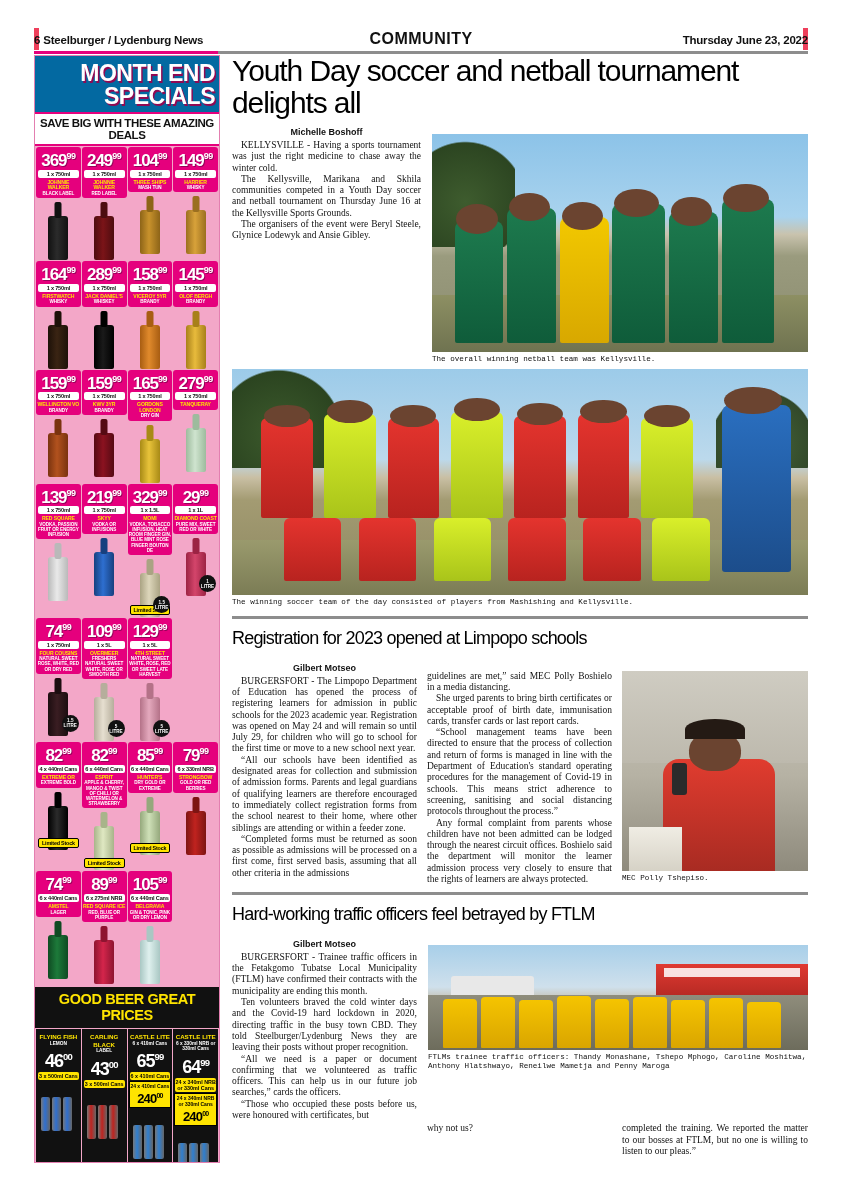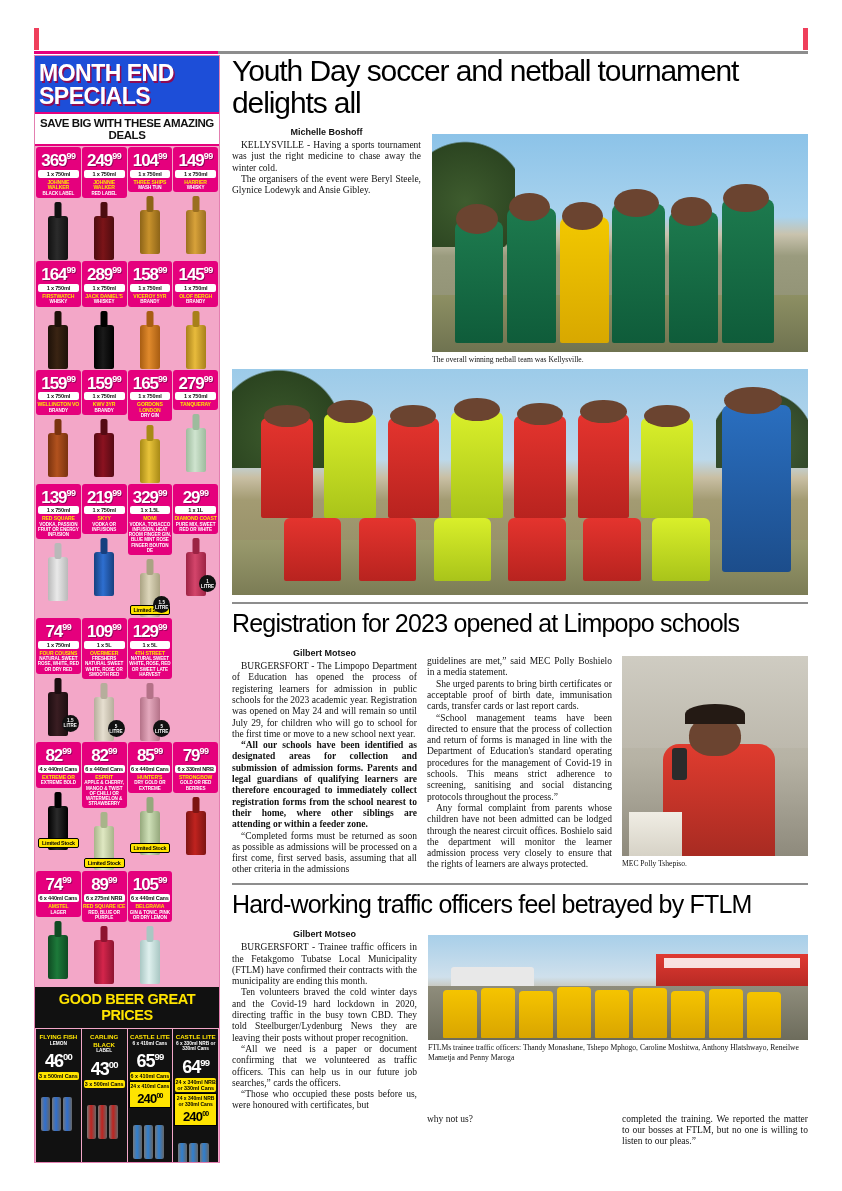--- a/index.html
+++ b/index.html
@@ -35,21 +35,21 @@
   .mh-rule-pink { position:absolute; left:34px; top:51px; width:184px; height:3px; background:#e5007d; }
 
   
   .advert {
     position:absolute; left:34px; top:55px; width:186px; height:1108px;
     background:#f3a7c8; overflow:hidden;
     border:1px solid #e37fb0;
   }
 
   
-  .ad-hdr { background:#1d4ed8; padding:6px 4px 4px; text-align:left; }
+  .ad-hdr { background:#0369a1; padding:6px 4px 4px; text-align:right; }
   .ad-hdr .l1, .ad-hdr .l2 {
     font-family:"Liberation Sans", sans-serif; font-weight:bold; color:#fff;
     font-size:23px; line-height:23px; letter-spacing:-0.5px;
     text-shadow:1.5px 1.5px 0 #8f0a53;
   }
   .ad-sub {
     background:#ffffff; color:#111; text-align:center;
     font-family:"Liberation Sans", sans-serif; font-weight:bold;
     font-size:11.5px; padding:3px 0; letter-spacing:-0.4px;
     border-top:2px solid #e5007d; border-bottom:2px solid #e5007d;
@@ -126,48 +126,53 @@
   .ydeal .p sup { font-size:7px; vertical-align:super; }
   .cansimg { height:52px; position:relative; overflow:hidden; }
 
   
   .edit { position:absolute; left:232px; top:55px; width:576px; }
 
   h1.hl {
     font-family:"Liberation Sans", sans-serif; font-weight:normal;
     font-size:30px; line-height:32px; margin:0; letter-spacing:-1.1px; color:#000;
   }
-  h1.hl.sm { font-size:25px; line-height:27px; letter-spacing:-0.8px; }
+  h1.hl.sm { font-size:18px; line-height:27px; letter-spacing:-0.8px; }
   .byline {
     font-family:"Liberation Sans", sans-serif; font-weight:bold; font-size:9px;
     text-align:center; margin:6px 0 3px;
   }
   .body p {
     margin:0; font-size:9.5px; line-height:11.3px; text-align:justify;
     text-indent:9px; font-family:"Liberation Serif", serif;
   }
-  .body p.b { font-weight:bold; }
+  .body p.b { font-weight:normal; }
 
   .cap {
-    font-family:Liberation Serif, serif; font-size:7.6px; line-height:9.6px;
+    font-family:Liberation Mono, monospace; font-size:7.6px; line-height:9.6px;
     color:#111; padding:3px 0 2px;
   }
   .hr-thick { height:2.5px; background:#8d8d8d; margin:7px 0 6px; }
 
   
   .photo { position:relative; overflow:hidden; background:#cfd6d9; }
   .sky { position:absolute; inset:0; }
 </style>
 </head>
 <body>
 
 <div class="page">
 
   <div class="mh-tick l"></div>
   <div class="mh-tick r"></div>
+  <div class="masthead">
+    <div class="mh-left">6 Steelburger / Lydenburg News</div>
+    <div class="mh-center">COMMUNITY</div>
+    <div class="mh-right">Thursday June 23, 2022</div>
+  </div>
   <div class="mh-rule"></div>
   <div class="mh-rule-pink"></div>
 
   <div class="advert">
 
     <div class="ad-hdr">
       <div class="l1">MONTH END</div>
       <div class="l2">SPECIALS</div>
     </div>
     <div class="ad-sub">SAVE BIG WITH THESE AMAZING DEALS</div>
@@ -558,20 +563,21 @@
   <div class="edit">
 
     <div>
       <h1 class="hl">Youth Day soccer and netball tournament delights all</h1>
 
       <div style="display:grid; grid-template-columns:189px 1fr; column-gap:11px; margin-top:-31px;">
         <div style="padding-top:33px;">
           <div class="byline">Michelle Boshoff</div>
           <div class="body">
             <p>KELLYSVILLE - Having a sports tournament was just the right medicine to chase away the winter cold.</p>
+            <p>The Kellysville, Marikana and Skhila communities competed in a Youth Day soccer and netball tournament on Thursday June 16 at the Kellysville Sports Grounds.</p>
             <p>The organisers of the event were Beryl Steele, Glynice Lodewyk and Ansie Gibley.</p>
           </div>
         </div>
         <div style="padding-top:46px;">
           <div class="photo" style="height:218px;">
             <div class="sky" style="background:linear-gradient(#8cc3e8 0%,#a9d3ee 38%,#c9c3ae 46%,#9a9b7e 56%,#8a8b6e 100%);"></div>
             <div style="position:absolute;left:0;top:0;width:22%;height:52%;background:radial-gradient(circle at 40% 60%, #3e5c2e 0%, #2c4521 70%, rgba(44,69,33,0) 72%);"></div>
             <div style="position:absolute;left:0;bottom:0;width:100%;height:26%;background:linear-gradient(#8d8f63,#6f7350);"></div>
 
             <div style="position:absolute;left:6%;bottom:4%;width:13%;height:56%;background:linear-gradient(#1d7a4e,#0f5c3a);border-radius:8px 8px 2px 2px;"></div>
@@ -614,38 +620,39 @@
         <div style="position:absolute;left:85%;bottom:10%;width:12%;height:74%;background:linear-gradient(#2a6fc0,#1c4d8b);border-radius:8px 8px 3px 3px;"></div>
         <div style="position:absolute;left:85.5%;bottom:80%;width:10%;height:12%;background:#6b4430;border-radius:50%;"></div>
 
         <div style="position:absolute;left:9%;bottom:6%;width:10%;height:28%;background:linear-gradient(#e4342e,#b8231f);border-radius:6px 6px 2px 2px;"></div>
         <div style="position:absolute;left:22%;bottom:6%;width:10%;height:28%;background:linear-gradient(#e4342e,#b8231f);border-radius:6px 6px 2px 2px;"></div>
         <div style="position:absolute;left:35%;bottom:6%;width:10%;height:28%;background:linear-gradient(#d9ef2a,#a9c41a);border-radius:6px 6px 2px 2px;"></div>
         <div style="position:absolute;left:48%;bottom:6%;width:10%;height:28%;background:linear-gradient(#e4342e,#b8231f);border-radius:6px 6px 2px 2px;"></div>
         <div style="position:absolute;left:61%;bottom:6%;width:10%;height:28%;background:linear-gradient(#e4342e,#b8231f);border-radius:6px 6px 2px 2px;"></div>
         <div style="position:absolute;left:73%;bottom:6%;width:10%;height:28%;background:linear-gradient(#d9ef2a,#a9c41a);border-radius:6px 6px 2px 2px;"></div>
       </div>
+      <div class="cap">The winning soccer team of the day consisted of players from Mashishing and Kellysville.</div>
     </div>
 
     <div class="hr-thick"></div>
 
     <div>
       <h1 class="hl sm">Registration for 2023 opened at Limpopo schools</h1>
       <div style="display:grid; grid-template-columns:185px 185px 1fr; column-gap:10px; margin-top:5px;">
         <div>
           <div class="byline">Gilbert Motseo</div>
           <div class="body">
             <p>BURGERSFORT - The Limpopo Department of Education has opened the process of registering learners for admission in public schools for the 2023 academic year. Registration was opened on May 24 and will remain so until July 29, for children who will go to school for the first time or move to a new school next year.</p>
             <p class="b">“All our schools have been identified as designated areas for collection and submission of admission forms. Parents and legal guardians of qualifying learners are therefore encouraged to immediately collect registration forms from the school nearest to their home, where other siblings are attending or within a feeder zone.</p>
             <p>“Completed forms must be returned as soon as possible as admissions will be processed on a first come, first served basis, assuming that all other criteria in the admissions</p>
           </div>
         </div>
         <div style="padding-top:14px;">
           <div class="body">
-            <p style="text-indent:0;">guidelines are met,” said MEC Polly Boshielo in a media statement.</p>
+            <p style="text-indent:0;">guidelines are met,” said MEC Polly Boshielo in a media distancing.</p>
             <p>She urged parents to bring birth certificates or acceptable proof of birth date, immunisation cards, transfer cards or last report cards.</p>
             <p>“School management teams have been directed to ensure that the process of collection and return of forms is managed in line with the Department of Education's standard operating procedures for the management of Covid-19 in schools. This means strict adherence to screening, sanitising and social distancing protocols throughout the process.”</p>
             <p>Any formal complaint from parents whose children have not been admitted can be lodged through the nearest circuit offices. Boshielo said the department will monitor the learner admission process very closely to ensure that the rights of learners are always protected.</p>
           </div>
         </div>
         <div style="padding-top:14px;">
           <div class="photo" style="height:200px;">
             <div class="sky" style="background:linear-gradient(#c9c6bb 0%,#b6b2a4 52%,#8e8a7c 100%);"></div>
             <div style="position:absolute;left:0;top:0;width:100%;height:46%;background:linear-gradient(#cfccc2,#bdb9ad);"></div>
             <div style="position:absolute;left:22%;bottom:0;width:60%;height:56%;background:linear-gradient(#e03c2f,#a82b22);border-radius:16px 16px 0 0;"></div>

